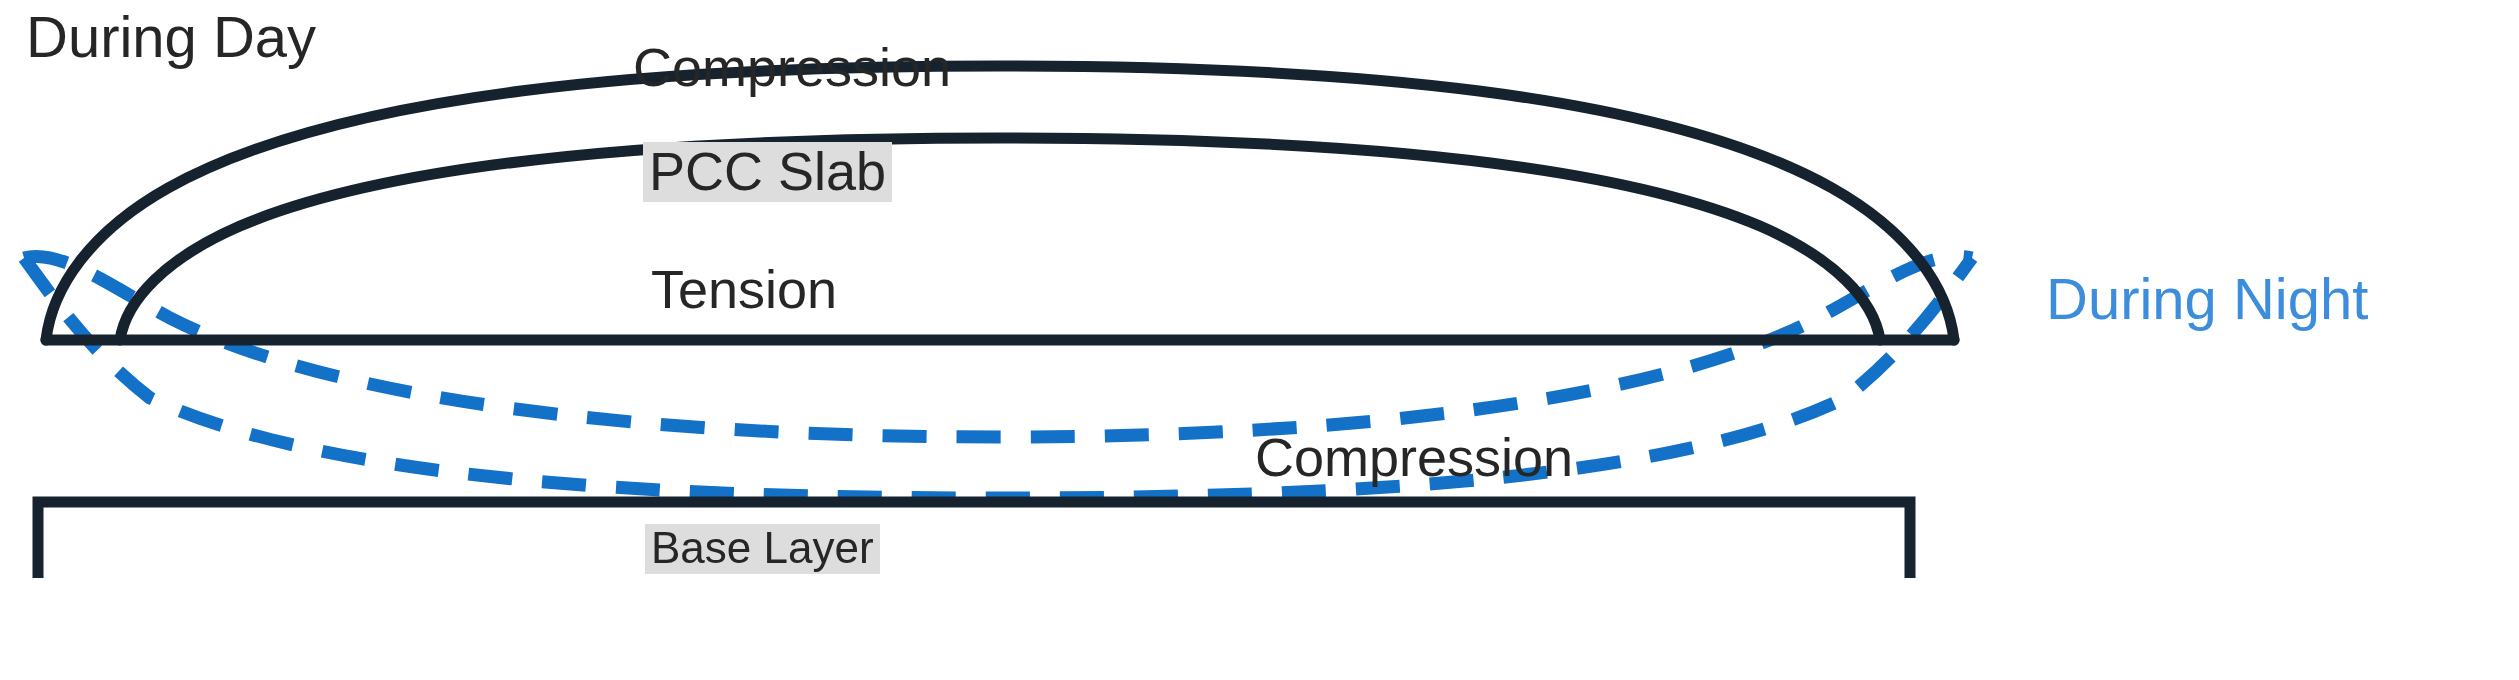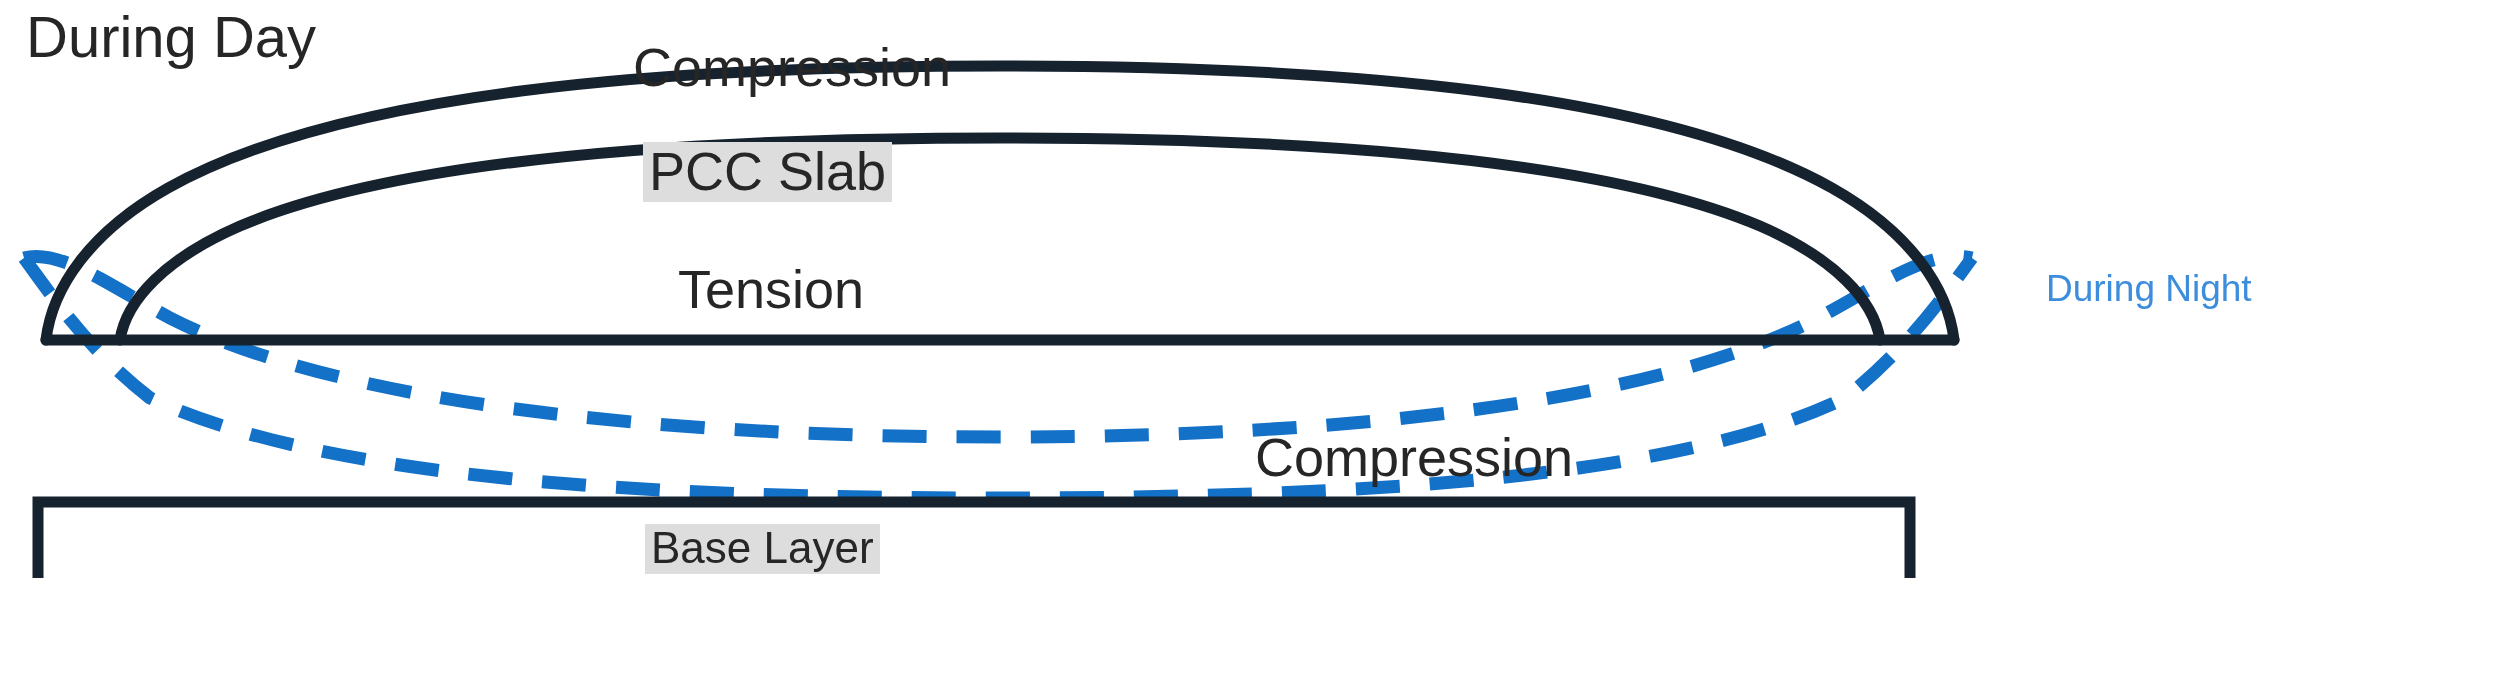--- a/index.html
+++ b/index.html
@@ -48,38 +48,38 @@
     left: 633px;
     top: 40px;
     font-size: 54px;
   }
   #label-pcc-slab {
     left: 643px;
     top: 142px;
     font-size: 54px;
   }
   #label-tension {
-    left: 678px;
+    left: 651px;
     top: 262px;
     font-size: 54px;
   }
   #label-compression-bottom {
     left: 1255px;
     top: 430px;
     font-size: 54px;
   }
   #label-base-layer {
     left: 645px;
     top: 524px;
     font-size: 44px;
   }
   #label-during-night {
     left: 2046px;
     top: 270px;
-    font-size: 37px;
+    font-size: 58px;
   }
 </style>
 </head>
 <body>
 
 <div id="diagram-root">
 
   <svg id="diagram-svg" viewBox="0 0 2519 680" xmlns="http://www.w3.org/2000/svg">
 
     <g fill="none" stroke="#1371c8" stroke-width="13" stroke-linecap="butt" stroke-dasharray="44 30">

